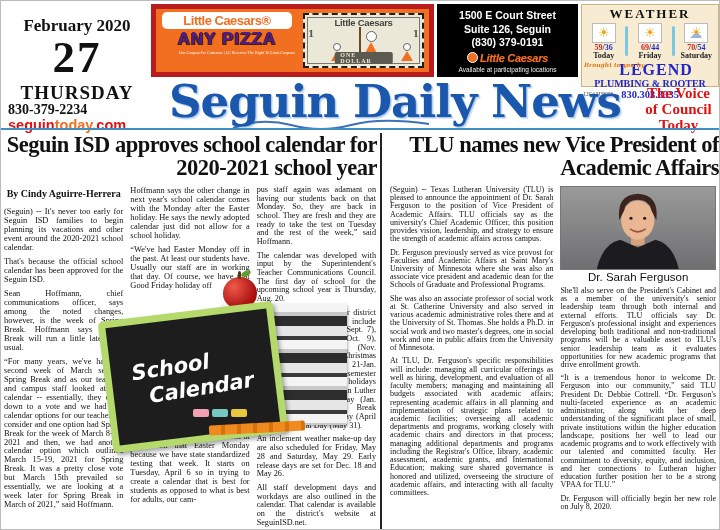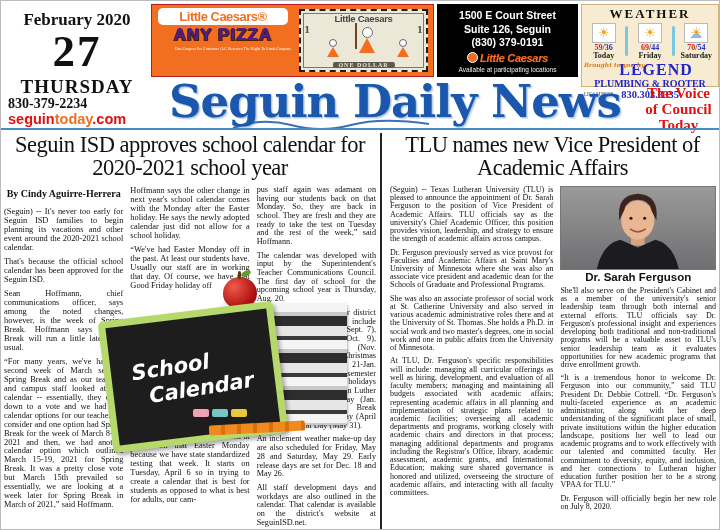--- a/index.html
+++ b/index.html
@@ -1,30 +1,30 @@
 <!DOCTYPE html>
 <html><head>
 <meta charset="utf-8">
 <style>
   html,body{margin:0;padding:0;background:#e8e8e8;}
   .page{position:relative;width:720px;height:530px;background:#fff;overflow:hidden;
         font-family:"Liberation Serif",serif;color:#111;margin:0 auto;border:1px solid #bbb;box-sizing:border-box;}
   
-  .dateblock{position:absolute;left:2px;top:10px;width:148px;text-align:center;line-height:1;}
+  .dateblock{position:absolute;left:2px;top:16px;width:148px;text-align:center;line-height:1;}
   .db-month{font-size:17px;font-weight:bold;}
   .db-day{font-size:45px;font-weight:bold;letter-spacing:2px;margin-top:1px;}
   .db-weekday{font-size:19px;font-weight:bold;letter-spacing:1px;margin-top:3px;}
   .db-small{display:block;text-align:left;margin-left:5px;}
   .db-volume{font-size:11.5px;margin-top:5px;}
   .db-phone{font-size:14px;font-weight:bold;margin-top:1px;}
   .db-site{font-size:14.5px;font-weight:bold;margin-top:1px;font-family:"Liberation Sans",sans-serif;}
   .db-site .s1{color:#e01111;} .db-site .s2{color:#f26f21;} .db-site .s3{color:#e01111;}
 
   .lc-ad{position:absolute;left:150px;top:3px;width:283px;height:73px;background:#f26f21;
-         border:1px solid #b91c1c;display:flex;box-sizing:border-box;}
+         border:5px solid #b91c1c;display:flex;box-sizing:border-box;}
   .lc-left{width:142px;text-align:center;position:relative;}
   .lc-brandpill{background:#fff;border-radius:5px;margin:3px 6px 0 6px;padding:1px 0;
          color:#f26f21;font-weight:bold;font-size:13px;font-family:"Liberation Sans",sans-serif;letter-spacing:-0.5px;}
   .lc-offer1{color:#ff8026;font-size:21px;font-weight:bold;font-family:"Liberation Sans",sans-serif;
          text-shadow:-1px -1px 0 #fff,1px -1px 0 #fff,-1px 1px 0 #fff,1px 1px 0 #fff,2px 2px 0 #7a3000;margin-top:2px;letter-spacing:1px;}
   .lc-offer2{color:#4c1d95;font-size:17px;font-weight:bold;font-family:"Liberation Sans",sans-serif;
          text-shadow:1px 1px 0 #4d2000,-1px 1px 0 #4d2000;letter-spacing:1px;}
   .lc-fine{color:#fff;font-size:6px;transform:scale(.68);transform-origin:center top;white-space:nowrap;margin-top:2px;}
   .lc-bill{flex:1;margin:4px 5px;background:#ece8d8;border:2px dashed #1c1c1c;position:relative;overflow:hidden;}
   .bill-inner{position:absolute;inset:2px;border:1px solid #777;}
@@ -72,21 +72,21 @@
   .tagline{position:absolute;left:637px;top:85px;width:81px;text-align:center;color:#e01111;
         font-weight:bold;font-size:15px;line-height:1.05;}
   .bluerule{position:absolute;left:0;top:127px;width:720px;height:2px;background:#3f8fc4;}
 
   
   .articles{position:absolute;left:0;top:130px;width:720px;height:400px;}
   .vdivider{position:absolute;left:379px;top:2px;width:2px;height:398px;background:#222;}
   .article{position:absolute;top:0;height:400px;overflow:hidden;}
   .article.left{left:0;width:378px;}
   .article.right{left:383px;width:337px;}
-  .headline{font-size:22.5px;font-weight:normal;text-align:center;line-height:1.02;letter-spacing:-0.5px;margin:3px 2px 4px 2px;}
+  .headline{font-size:22.5px;font-weight:bold;text-align:right;line-height:1.02;letter-spacing:-0.5px;margin:3px 2px 4px 2px;}
   .byline{font-size:10px;font-weight:bold;text-align:center;margin:2px 0 8px 0;}
   .la-cols{display:flex;gap:7px;padding:2px 3px;height:342px;overflow:hidden;}
   .la-col{flex:1;min-width:0;}
   .body p{margin:0 0 5px 0;text-align:justify;}
   .la-col .body, .la-col p{font-size:8.4px;line-height:1.07;}
   .la-col.c3 p{font-size:8.2px;line-height:1.06;}
   .img-gap{height:92px;}
   .img-intrude{float:left;width:46px;height:100px;}
   .ra-cols{display:flex;gap:7px;padding:2px 5px 0 6px;height:346px;overflow:hidden;}
   .ra-col1{flex:1.05;min-width:0;} .ra-col2{flex:1;min-width:0;}
@@ -108,21 +108,21 @@
      font-size:21px;line-height:1.2;transform:rotate(-2deg);}
   .board-txt .l2{margin-left:14px;}
   .pencils{position:absolute;left:104px;top:146px;width:96px;height:10px;
      background:repeating-linear-gradient(90deg,#f08a1e 0 12px,#d8720c 12px 16px);transform:rotate(-3deg);border-radius:2px;}
   .bits{position:absolute;left:88px;top:132px;display:flex;gap:3px;}
   .bit{width:16px;height:8px;border-radius:2px;}
   .bit.pink{background:#f2a0b4;} .bit.teal{background:#74c8c0;} .bit.yel{background:#e8c83c;}
 
   
   .photo{width:100%;height:84px;border:1px solid #777;box-sizing:border-box;overflow:hidden;background:#8a8a8a;}
-  .caption{font-family:"Liberation Sans",sans-serif;font-weight:bold;font-size:11.5px;text-align:center;margin:1px 0 4px 0;}
+  .caption{font-family:"Liberation Sans",sans-serif;font-weight:normal;font-size:11.5px;text-align:center;margin:1px 0 4px 0;}
 </style>
 </head>
 <body>
 
 <div class="page">
 
   <div class="dateblock">
     <div class="db-month">February 2020</div>
     <div class="db-day">27</div>
     <div class="db-weekday">THURSDAY</div>

